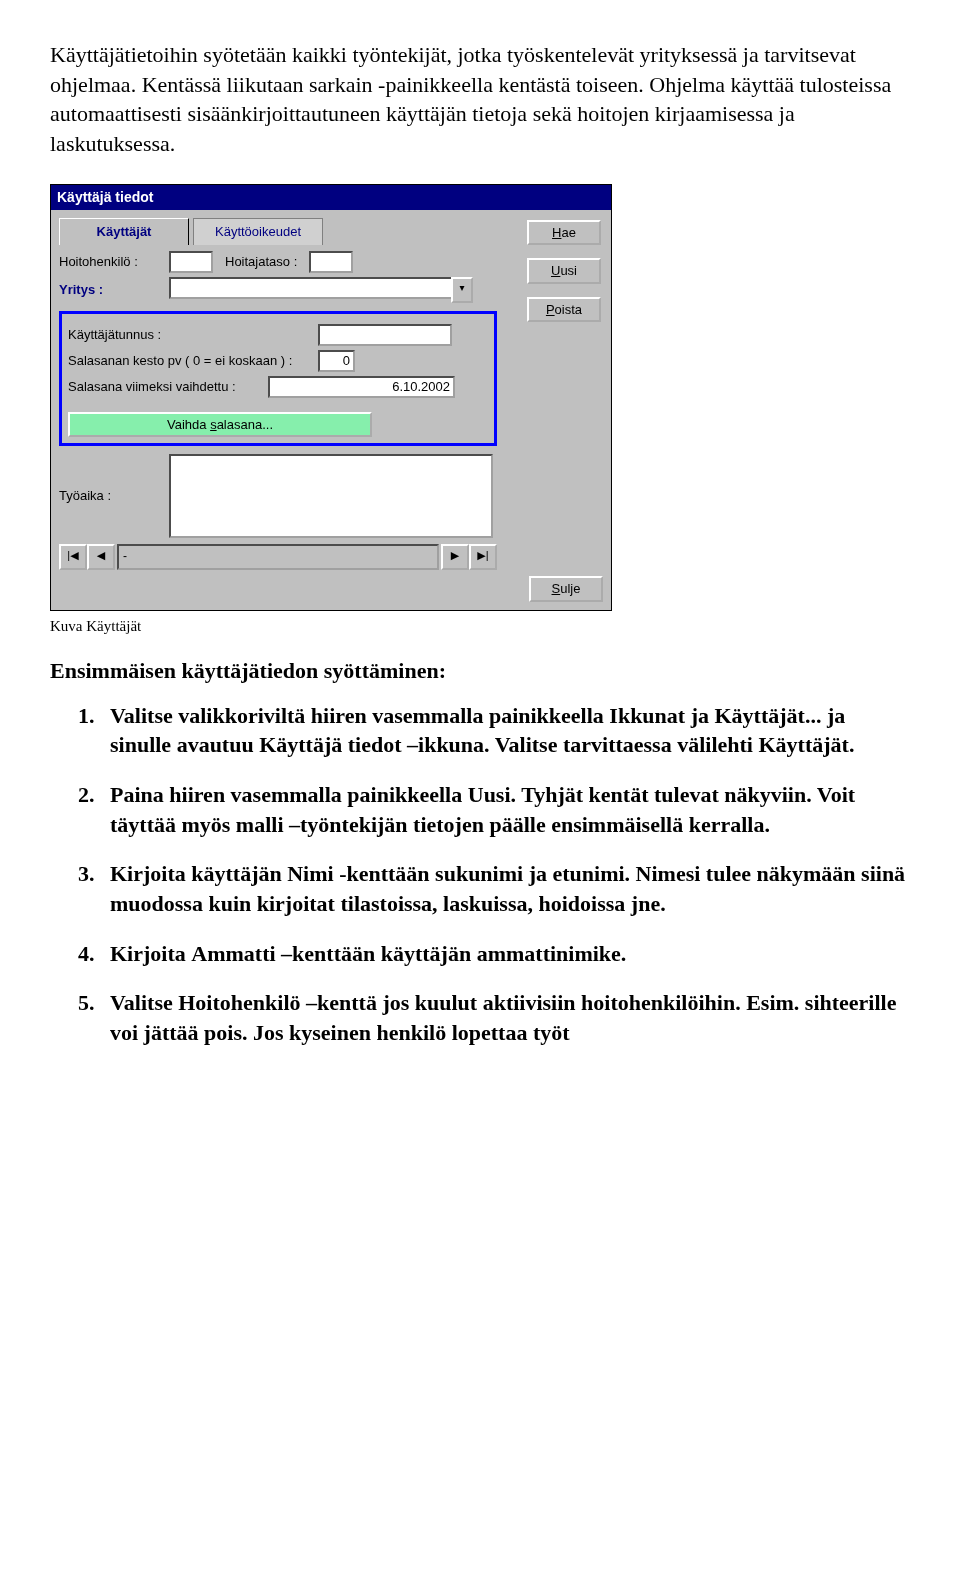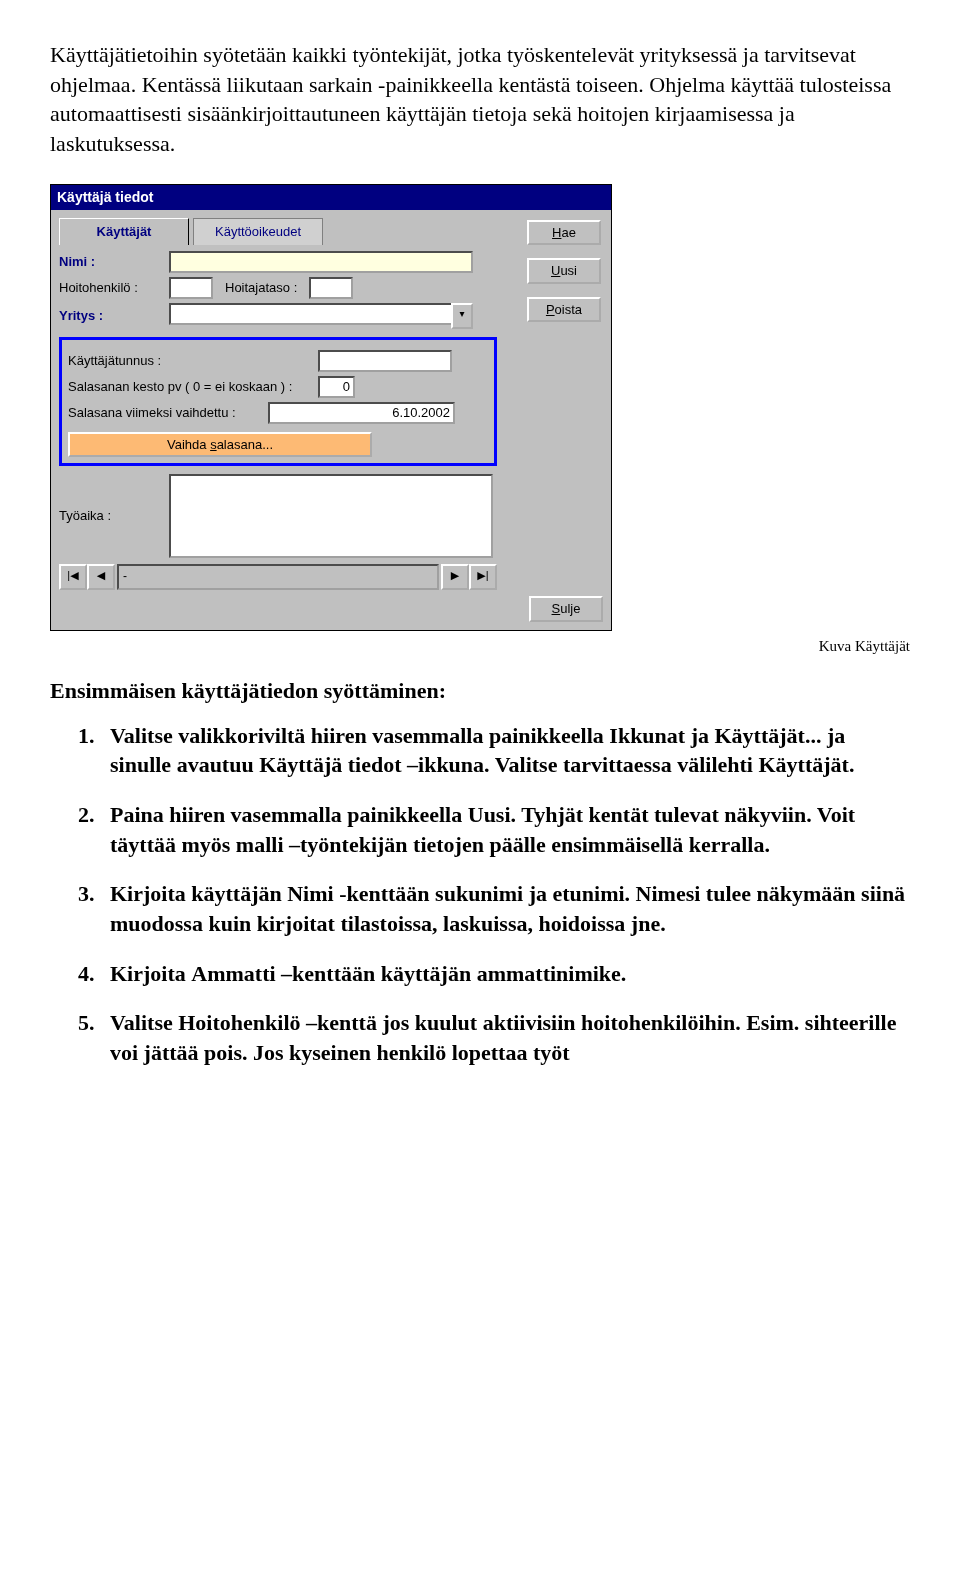--- a/index.html
+++ b/index.html
@@ -143,43 +143,42 @@
     flex: 1;
     height: 18px;
     margin: 0 2px;
     padding: 2px 4px;
     font-size: 12px;
   }
   .caption {
     font-size: 15px;
     font-family: "Times New Roman", serif;
     margin-bottom: 13px;
-    text-align: right;
   }
   h3.section {
     font-size: 22px;
     font-weight: bold;
     margin: 20px 0 15px 0;
   }
   ol {
     margin: 0;
     padding-left: 50px;
     font-weight: bold;
   }
   li {
     margin-bottom: 20px;
     padding-left: 10px;
   }
   .pwbtn {
     border: 2px outset #fff;
-    background: #fdba74;
+    background: #86efac;
     width: 300px;
     text-align: center;
     padding: 2px 0;
-    margin-top: 8px;
+    margin-top: 14px;
     font-size: 13px;
   }
   .rval {
     text-align: right;
     padding-right: 3px;
   }
   .sulje-wrap{
     display:flex;
     justify-content:flex-end;
     margin-top:6px;
@@ -199,24 +198,20 @@
       <div class="btn"><span class="underline">U</span>usi</div>
       <div class="btn"><span class="underline">P</span>oista</div>
     </div>
 
     <div class="tabs-row">
       <div class="tab active">Käyttäjät</div>
       <div class="tab">Käyttöoikeudet</div>
     </div>
 
     <div class="field-row">
-      <span class="label blue">Nimi :</span>
-      <span class="input yellow wide"></span>
-    </div>
-    <div class="field-row">
       <span class="label">Hoitohenkilö :</span>
       <span class="input small"></span>
       <span style="margin:0 12px">Hoitajataso :</span>
       <span class="input small"></span>
     </div>
     <div class="field-row">
       <span class="label blue">Yritys :</span>
       <span class="combo">
         <span class="input" style="width:280px"></span>
         <span class="dropbtn">▾</span>

